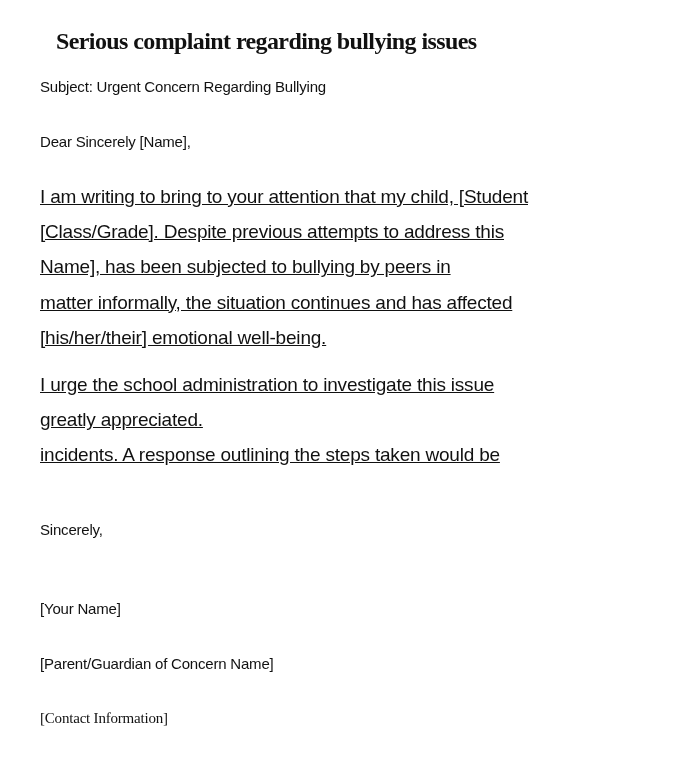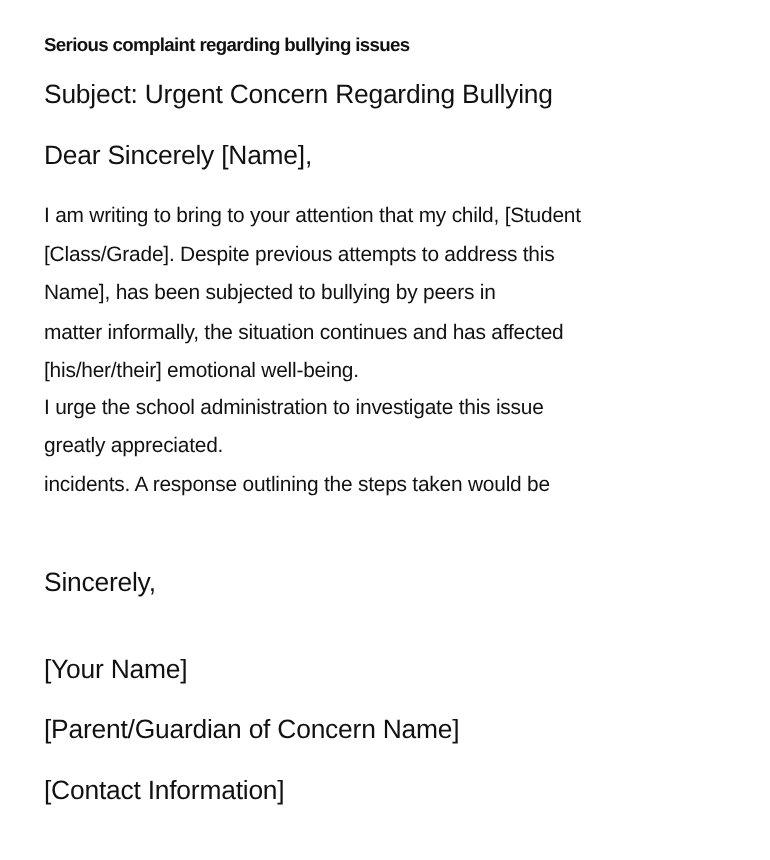--- a/index.html
+++ b/index.html
@@ -17,44 +17,46 @@
     }
     .doc {
       position: absolute;
       left: 40px;
       top: 0;
       width: 590px;
     }
     .title {
       position: absolute;
       top: 24px;
-      left: 0;
+      left: 16px;
       margin: 0;
-      font-size: 17px;
+      font-size: 24px;
       font-weight: bold;
       letter-spacing: -0.6px;
       line-height: 34px;
       white-space: nowrap;
+      font-family: Liberation Serif, serif;
     }
     .line {
       position: absolute;
       left: 0;
-      font-size: 24px;
+      font-size: 15px;
       line-height: 35px;
       letter-spacing: -0.2px;
       white-space: nowrap;
       margin: 0;
     }
     .para {
       position: absolute;
       left: 0;
       margin: 0;
       font-size: 19px;
       line-height: 35.2px;
       letter-spacing: -0.2px;
+      text-decoration: underline;
     }
     .para span { display: block; white-space: nowrap; }
   </style>
 </head>
 <body>
 
 <div class="doc">
   <h1 class="title">Serious complaint regarding bullying issues</h1>
 
   <p class="line" style="top:69px;">Subject: Urgent Concern Regarding Bullying</p>
@@ -62,26 +64,26 @@
   <p class="line" style="top:124px;">Dear Sincerely [Name],</p>
 
   <div class="para" style="top:179px;">
     <span>I am writing to bring to your attention that my child, [Student</span>
     <span>[Class/Grade]. Despite previous attempts to address this</span>
     <span>Name], has been subjected to bullying by peers in</span>
     <span>matter informally, the situation continues and has affected</span>
     <span>[his/her/their] emotional well-being.</span>
   </div>
 
-  <div class="para" style="top:353px;">
+  <div class="para" style="top:367px;">
     <span>I urge the school administration to investigate this issue</span>
     <span>greatly appreciated.</span>
     <span>incidents. A response outlining the steps taken would be</span>
   </div>
 
   <p class="line" style="top:512px;">Sincerely,</p>
 
   <p class="line" style="top:591px;">[Your Name]</p>
 
   <p class="line" style="top:646px;">[Parent/Guardian of Concern Name]</p>
 
-  <p class="line" style="top:701px;">[Contact Information]</p>
+  <p class="line" style="top:701px;font-family:Liberation Serif, serif;">[Contact Information]</p>
 </div>
 
 </body></html>

